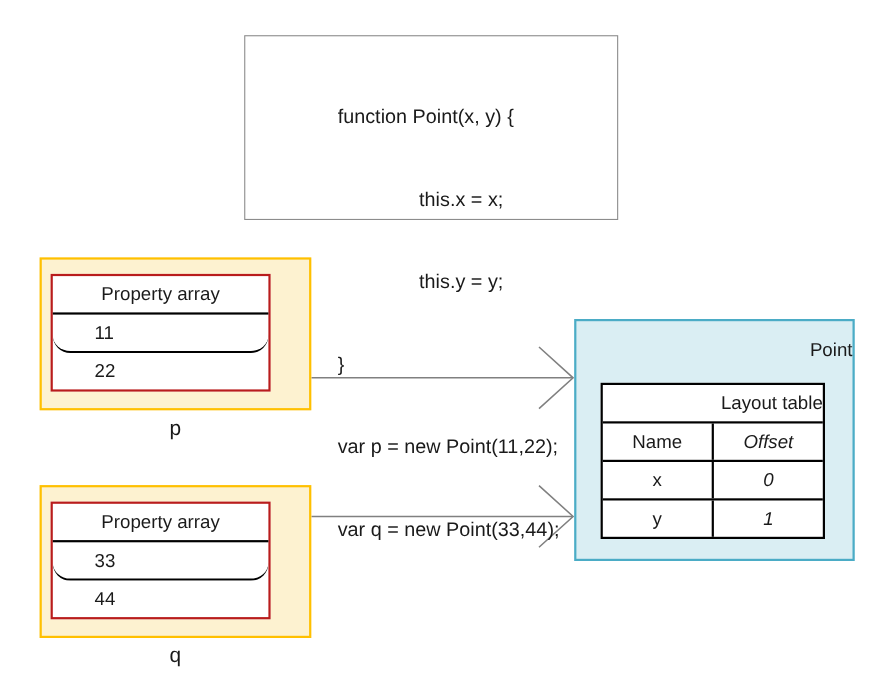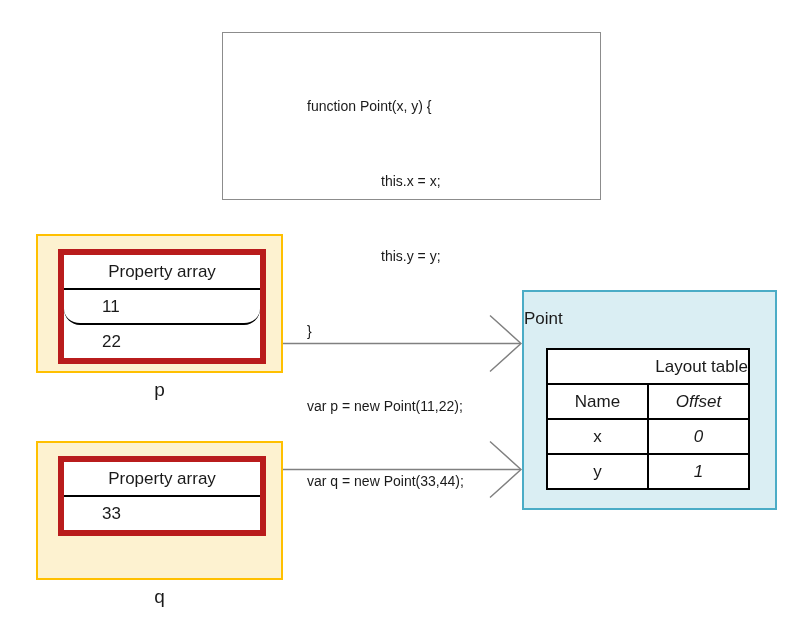--- a/index.html
+++ b/index.html
@@ -15,49 +15,49 @@
     font-family: "Liberation Sans", sans-serif;
     color: #1a1a1a;
     overflow: hidden;
   }
 
   
   .code-box {
     position: absolute;
     left: 222px;
     top: 32px;
-    width: 379px;
+    width: 340px;
     height: 168px;
     border: 1px solid #8c8c8c;
     background: #ffffff;
     box-sizing: border-box;
     padding: 11px 0 0 84px;
-    font-size: 14px;
+    font-size: 18px;
     line-height: 25px;
     white-space: pre;
   }
   .code-line.indented { margin-left: 74px; }
 
   
   .obj-box {
     position: absolute;
     width: 243px;
     height: 135px;
     border: 2px solid #ffc000;
     background: #fdf2d0;
   }
   .obj-box.p { left: 36px; top: 234px; }
   .obj-box.q { left: 36px; top: 441px; }
 
   .obj-table {
     position: absolute;
-    left: 20px;
+    left: 8px;
     top: 13px;
     width: 196px;
-    border: 6px solid #b91c1c;
+    border: 2px solid #b91c1c;
     background: #ffffff;
   }
   .obj-row {
     height: 33px;
     line-height: 33px;
     font-size: 17px;
     border-bottom: 2px solid #000000;
     overflow: hidden;
   }
   .obj-row:last-child { border-bottom: none; }
@@ -80,21 +80,21 @@
     position: absolute;
     left: 522px;
     top: 290px;
     width: 251px;
     height: 216px;
     border: 2px solid #4bacc6;
     background: #daeef3;
   }
   .class-title {
     margin-top: 16px;
-    text-align: left;
+    text-align: right;
     font-size: 17px;
     line-height: 22px;
   }
   .layout-table {
     position: absolute;
     left: 22px;
     top: 56px;
     width: 200px;
     border: 2px solid #000000;
     background: #ffffff;
@@ -170,20 +170,21 @@
       <div class="obj-row value">11</div>
       <div class="obj-row value">22</div>
     </div>
   </div>
   <div class="obj-label p">p</div>
 
   <div class="obj-box q">
     <div class="obj-table">
       <div class="obj-row header">Property array</div>
       <div class="obj-row value">33</div>
+      <div class="obj-row value">44</div>
     </div>
   </div>
   <div class="obj-label q">q</div>
 
   <div class="class-box">
     <div class="class-title">Point</div>
     <div class="layout-table">
       <div class="lt-row span">Layout table</div>
       <div class="lt-row">
         <div class="lt-cell first">Name</div>

